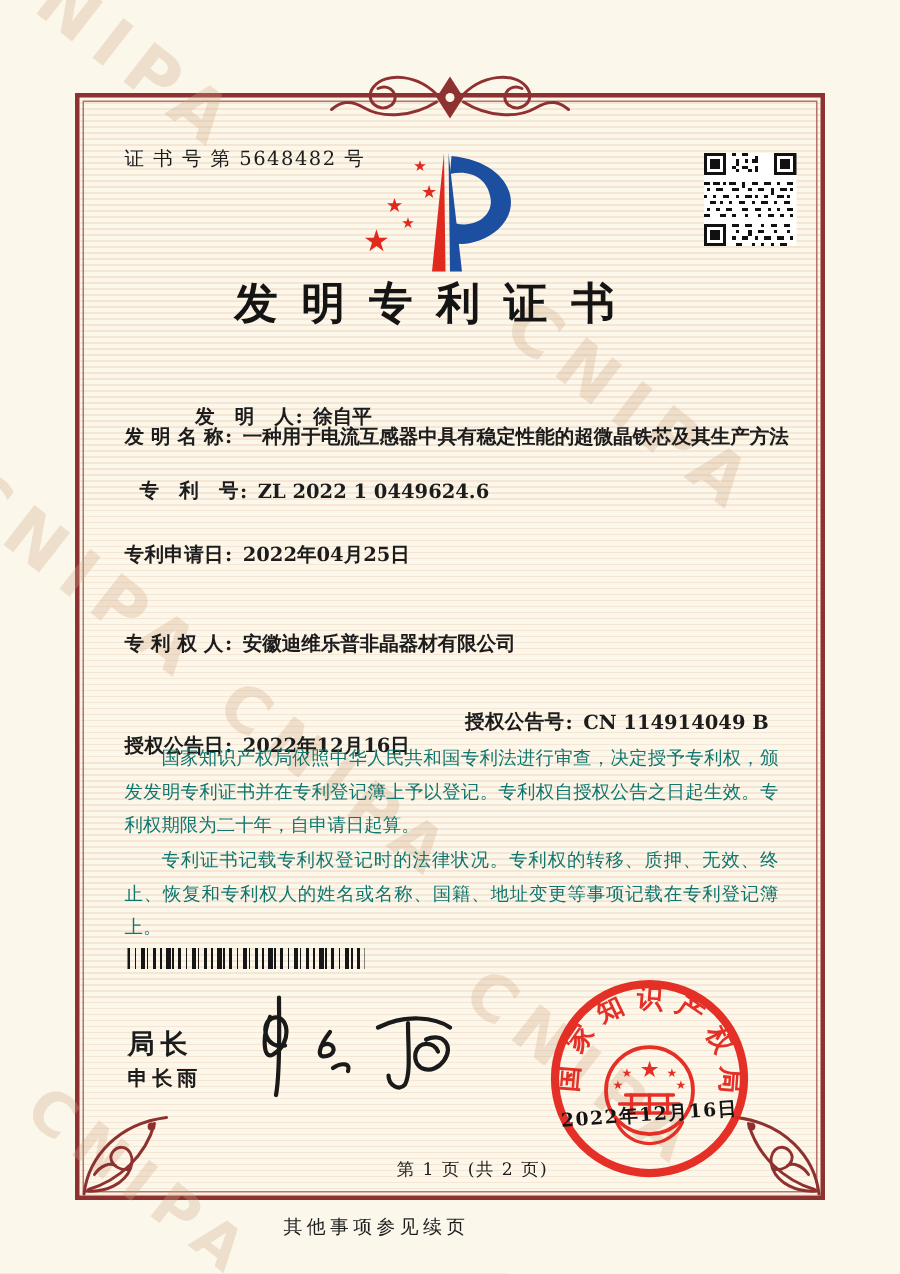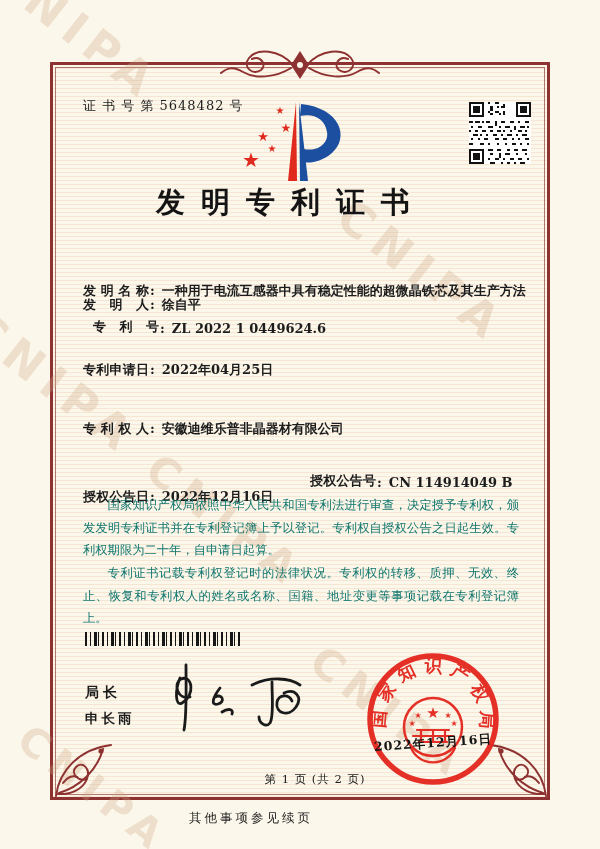--- a/index.html
+++ b/index.html
@@ -41,35 +41,35 @@
   .qr{position:absolute;left:469px;top:102px;z-index:4;}
   .title{
     position:absolute;left:0;top:183px;width:566px;text-align:center;
     font-size:29px;font-weight:600;letter-spacing:0.55em;padding-left:0.55em;
     box-sizing:border-box;z-index:4;color:#141414;
   }
   
   .field{position:absolute;left:83px;z-index:4;font-size:13px;font-weight:600;white-space:nowrap;}
   .flabel{display:inline-block;width:66px;text-align:justify;text-align-last:justify;vertical-align:bottom;}
   .fcolon{display:inline-block;margin:0 7px 0 1px;}
-  .f1{top:248px;margin-top:34px;} .f2{top:296px;} .f3{top:318px;margin-left:10px;} .f4{top:361px;}
+  .f1{top:248px;margin-top:34px;} .f2{top:269px;margin-left:47px;} .f3{top:318px;margin-left:10px;} .f4{top:361px;}
   .f5{top:420px;} .f6{top:436px;} .f7{top:472px;margin-top:16px;} .f8{top:472px;left:310px;}
   
   .body-text{position:absolute;left:83px;top:494px;width:436px;z-index:4;}
   .body-text p{margin:0;font-size:12.3px;line-height:1.84;text-indent:2em;font-weight:500;color:#0f766e;text-align:justify;}
   
   .barcode{
     position:absolute;left:85px;top:632px;width:158px;height:14px;z-index:4;
     background:repeating-linear-gradient(90deg,
       #161616 0 2px,transparent 2px 5px,
       #161616 5px 6px,transparent 6px 9px,
       #161616 9px 12px,transparent 12px 13px,
       #161616 13px 14px,transparent 14px 17px);
   }
-  .director-title{position:absolute;left:85px;top:684px;font-size:14px;letter-spacing:4px;font-weight:600;z-index:4;}
+  .director-title{position:absolute;left:85px;top:684px;font-size:18px;letter-spacing:4px;font-weight:600;z-index:4;}
   .director-name{position:absolute;left:85px;top:710px;font-size:13.5px;letter-spacing:3px;font-weight:600;z-index:4;}
   .signature{position:absolute;left:150px;top:658px;z-index:4;}
   .seal{position:absolute;left:362px;top:648px;z-index:5;opacity:.95;}
   .seal-date{
     position:absolute;left:358px;top:735px;width:150px;text-align:center;
     font-size:12.5px;font-weight:700;color:#141414;transform:rotate(-4deg);
     z-index:6;letter-spacing:1px;
   }
   .page-info{position:absolute;left:15px;top:772px;width:600px;text-align:center;font-size:11.5px;z-index:4;letter-spacing:1px;}
   .continuation{position:absolute;left:0;top:810px;width:502px;text-align:center;font-size:12.5px;letter-spacing:3px;z-index:4;font-weight:500;}

